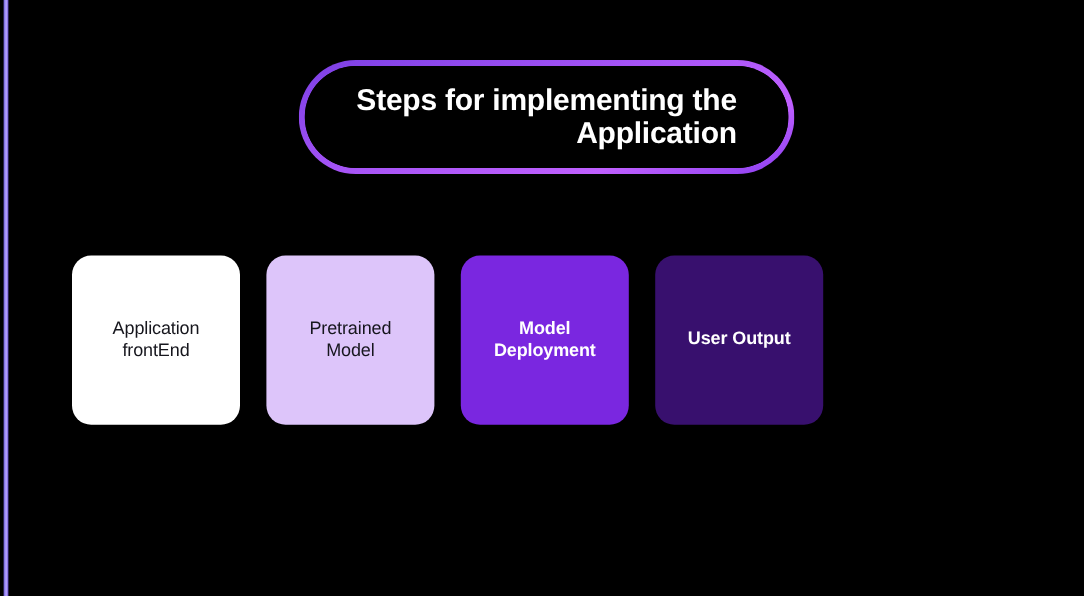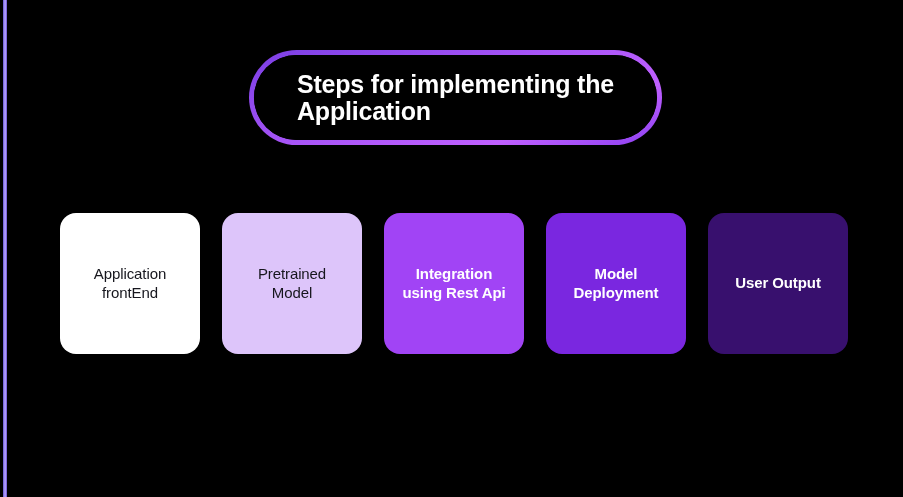--- a/index.html
+++ b/index.html
@@ -69,21 +69,21 @@
     align-items: center;
     justify-content: center;
     padding: 0 26px;
   }
 
   #slide-title {
     color: #ffffff;
     font-size: 25px;
     font-weight: bold;
     line-height: 1.08;
-    text-align: left;
+    text-align: right;
     letter-spacing: -0.2px;
     white-space: pre-line;
   }
 
   
   #steps-row {
     position: absolute;
     left: 60px;
     top: 213px;
     width: 790px;
@@ -144,24 +144,20 @@
     <div class="step-card card-light" style="background:#ffffff;">
       <div class="step-card-label">Application
 frontEnd</div>
     </div>
 
     <div class="step-card card-light" style="background:#ddc5fa;justify-content:center;">
       <div class="step-card-label">Pretrained
 Model</div>
     </div>
 
-    <div class="step-card card-dark" style="background:#a144f5;">
-      <div class="step-card-label">Integration
-using Rest Api</div>
-    </div>
 
     <div class="step-card card-dark" style="background:#7a27e0;">
       <div class="step-card-label">Model
 Deployment</div>
     </div>
 
     <div class="step-card card-dark" style="background:#38106e;">
       <div class="step-card-label">User Output</div>
     </div>
 

